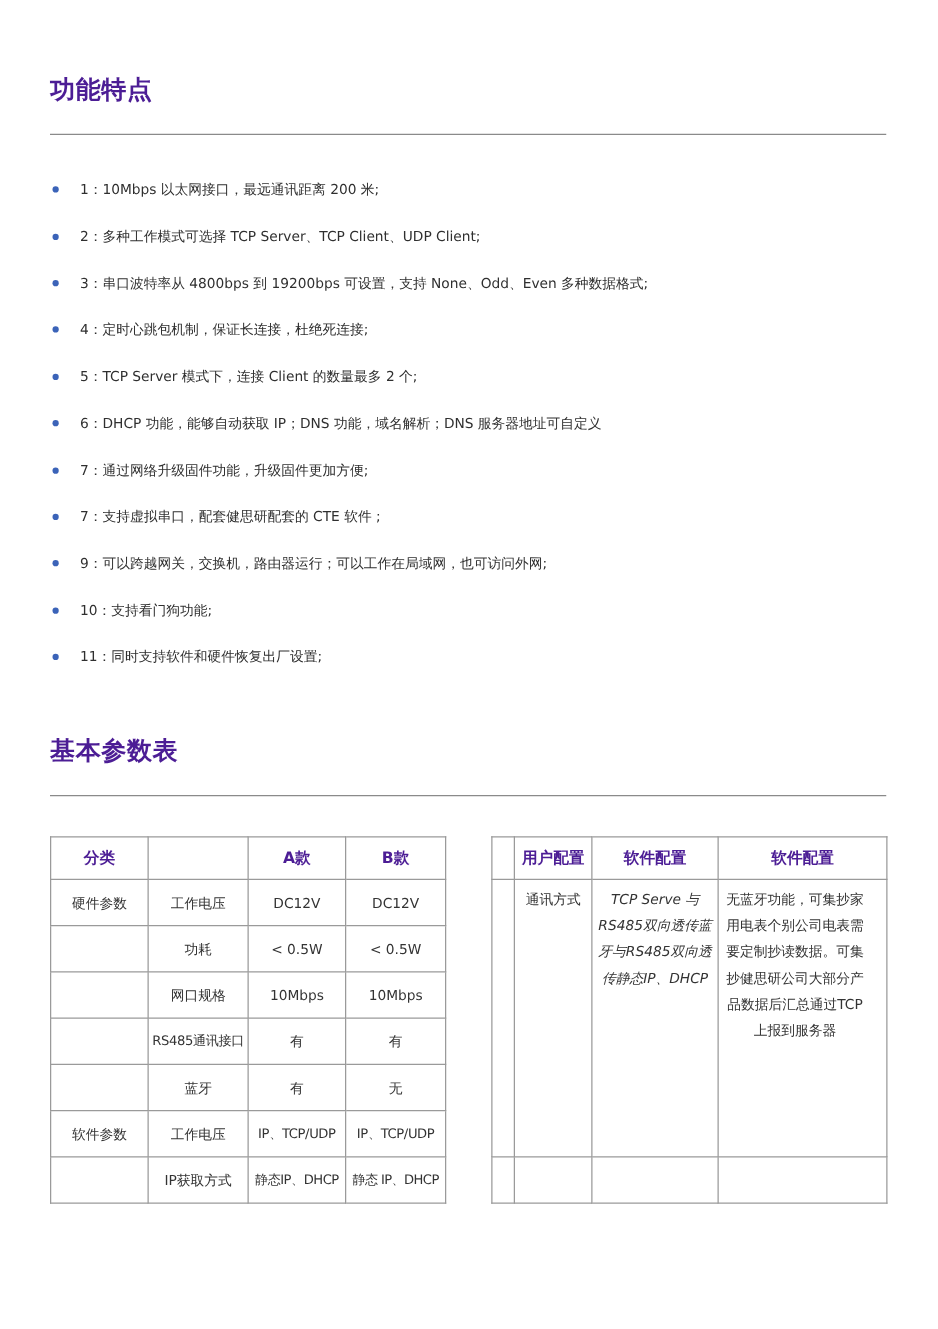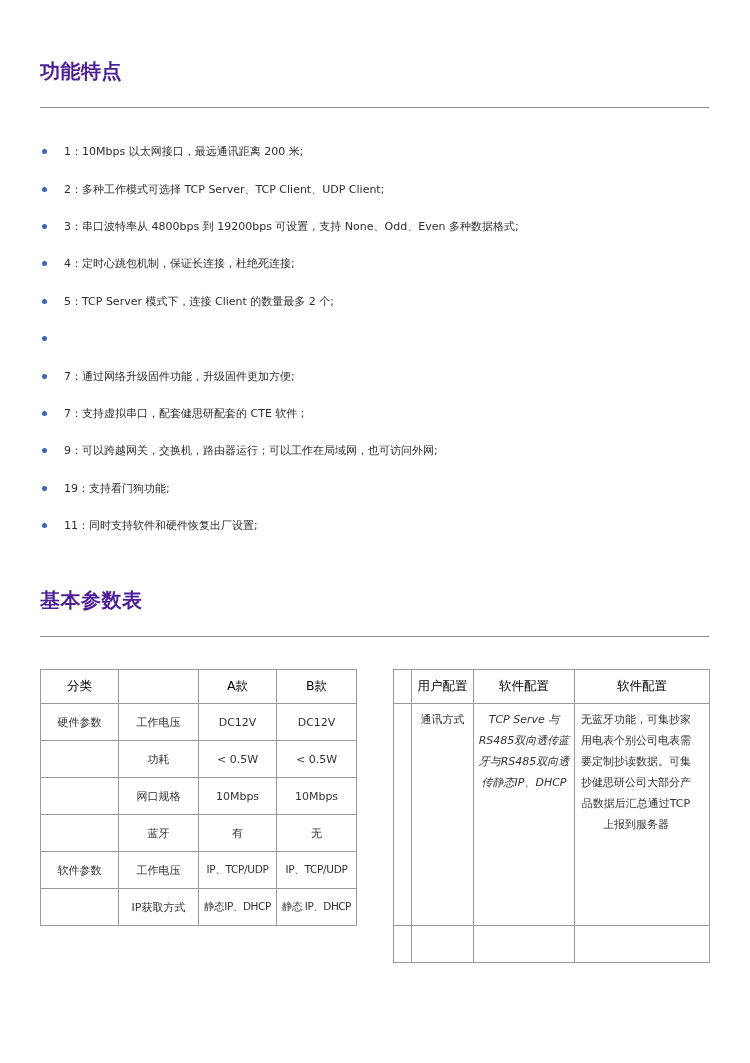--- a/index.html
+++ b/index.html
@@ -5,21 +5,21 @@
   * { box-sizing: border-box; margin: 0; padding: 0; }
   html, body { width: 750px; height: 1063px; background: #ffffff; }
   body { position: relative; font-family: "DejaVu Sans", "Liberation Sans", sans-serif; color: #2b2b2b; overflow: hidden; }
   .section-title { position: absolute; left: 40px; font-size: 20px; font-weight: bold; color: #4c1d95; letter-spacing: 0.5px; }
   .divider { position: absolute; left: 40px; width: 669px; height: 1px; background: #8a8a8a; }
   .feature-list { position: absolute; left: 40px; top: 133px; width: 680px; list-style: none; }
   .feature-item { height: 37.4px; display: flex; align-items: center; font-size: 11px; color: #2f2f2f; white-space: nowrap; }
   .bullet { width: 5px; height: 5px; border-radius: 50%; background: #3b63b8; margin-left: 2px; margin-right: 17px; flex: none; }
   table.param { position: absolute; border-collapse: collapse; table-layout: fixed; font-size: 11px; color: #333; }
   table.param td, table.param th { border: 1px solid #9a9a9a; text-align: center; vertical-align: middle; padding: 0; overflow: hidden; white-space: nowrap; }
-  table.param th { font-weight: normal; font-size: 12.5px; color: #000000; height: 34px; }
+  table.param th { font-weight: bold; font-size: 12.5px; color: #4c1d95; height: 34px; }
   #left-table { left: 40px; top: 669px; width: 316px; }
   #left-table td { height: 37px; }
   #right-table { left: 393px; top: 669px; width: 316px; }
   #right-table td.body { height: 222px; vertical-align: top; white-space: normal; line-height: 21px; padding-top: 5px; }
   #right-table td.last { height: 37px; }
 </style>
 </head>
 <body>
 
 <div class="section-title" style="top:58px;">功能特点</div>
@@ -41,36 +41,37 @@
   <li class="feature-item">
       <span class="bullet"></span>
       <span>4：定时心跳包机制，保证长连接，杜绝死连接;</span>
     </li>
   <li class="feature-item">
       <span class="bullet"></span>
       <span>5：TCP Server 模式下，连接 Client 的数量最多 2 个;</span>
     </li>
   <li class="feature-item">
       <span class="bullet"></span>
+      <span>6：DHCP 功能，能够自动获取 IP；DNS 功能，域名解析；DNS 服务器地址可自定义</span>
     </li>
   <li class="feature-item">
       <span class="bullet"></span>
       <span>7：通过网络升级固件功能，升级固件更加方便;</span>
     </li>
   <li class="feature-item">
       <span class="bullet"></span>
       <span>7：支持虚拟串口，配套健思研配套的 CTE 软件 ;</span>
     </li>
   <li class="feature-item">
       <span class="bullet"></span>
       <span>9：可以跨越网关，交换机，路由器运行；可以工作在局域网，也可访问外网;</span>
     </li>
   <li class="feature-item">
       <span class="bullet"></span>
-      <span>19：支持看门狗功能;</span>
+      <span>10：支持看门狗功能;</span>
     </li>
   <li class="feature-item">
       <span class="bullet"></span>
       <span>11：同时支持软件和硬件恢复出厂设置;</span>
     </li>
 </ul>
 
 <div class="section-title" style="top:587px;">基本参数表</div>
 <div class="divider" style="top:636px;"></div>
 
@@ -98,20 +99,26 @@
     <td></td>
     <td>功耗</td>
     <td>&lt; 0.5W</td>
     <td>&lt; 0.5W</td>
   </tr>
   <tr>
     <td></td>
     <td>网口规格</td>
     <td>10Mbps</td>
     <td>10Mbps</td>
+  </tr>
+  <tr>
+    <td></td>
+    <td style="font-size:10.5px;letter-spacing:-0.3px;">RS485通讯接口</td>
+    <td>有</td>
+    <td>有</td>
   </tr>
   <tr>
     <td></td>
     <td>蓝牙</td>
     <td>有</td>
     <td>无</td>
   </tr>
   <tr>
     <td>软件参数</td>
     <td>工作电压</td>

